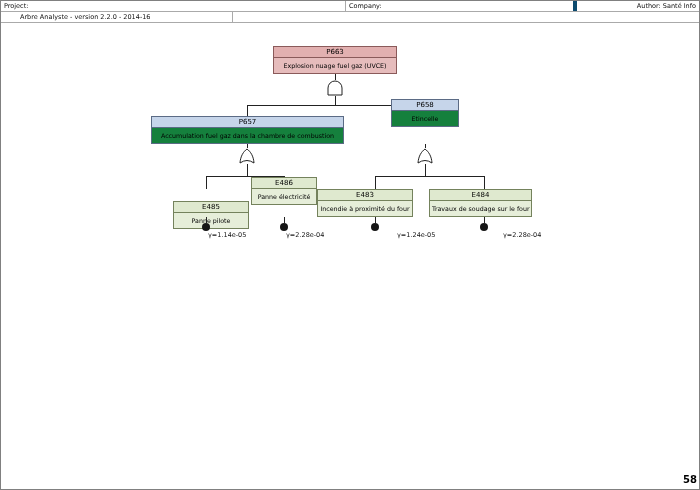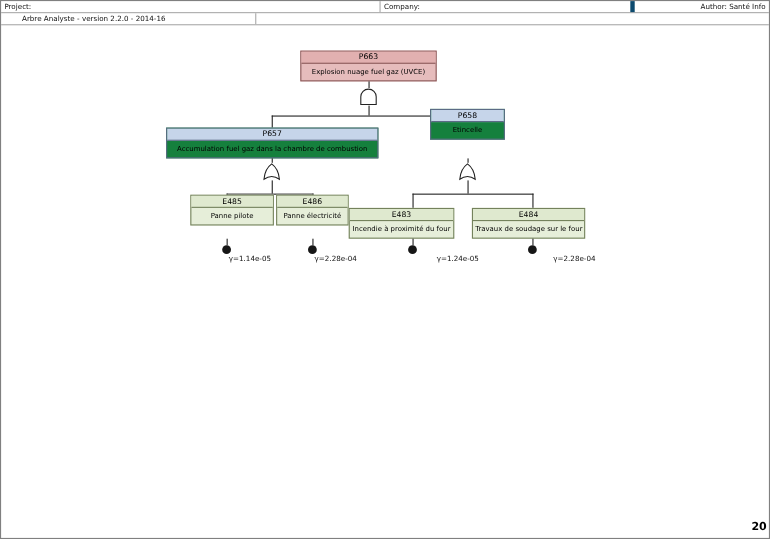--- a/index.html
+++ b/index.html
@@ -90,21 +90,21 @@
 
   <div class="vl" style="left:424px;top:143px;height:4px"></div>
   <svg class="gate" style="left:414px;top:147px" viewBox="0 0 20 16">
     <path d="M3,15 Q10,10 17,15 C16.5,8 13.5,3.5 10,1 C6.5,3.5 3.5,8 3,15 Z" fill="#ffffff" stroke="#222" stroke-width="1"></path>
   </svg>
   <div class="vl" style="left:424px;top:163px;height:12px"></div>
   <div class="hl" style="left:374px;top:175px;width:110px"></div>
   <div class="vl" style="left:374px;top:175px;height:13px"></div>
   <div class="vl" style="left:483px;top:175px;height:13px"></div>
 
-  <div class="node green" style="left:172px;top:176px;width:76px">
+  <div class="node green" style="left:172px;top:200px;width:76px">
     <div class="nid">E485</div>
     <div class="nlabel">Panne pilote</div>
   </div>
   <div class="node green" style="left:250px;top:176px;width:66px">
     <div class="nid">E486</div>
     <div class="nlabel">Panne électricité</div>
   </div>
   <div class="node green" style="left:316px;top:188px;width:96px">
     <div class="nid">E483</div>
     <div class="nlabel">Incendie à proximité du four</div>
@@ -123,15 +123,15 @@
   <div class="gamma" style="left:285px;top:230px">γ=2.28e-04</div>
 
   <div class="vl" style="left:374px;top:216px;height:6px"></div>
   <div class="be-circle" style="left:370px;top:222px"></div>
   <div class="gamma" style="left:396px;top:230px">γ=1.24e-05</div>
 
   <div class="vl" style="left:483px;top:216px;height:6px"></div>
   <div class="be-circle" style="left:479px;top:222px"></div>
   <div class="gamma" style="left:502px;top:230px">γ=2.28e-04</div>
 
-  <div class="pagenum">20</div>
+  <div class="pagenum">58</div>
 
 </div>
 
 </body></html>

